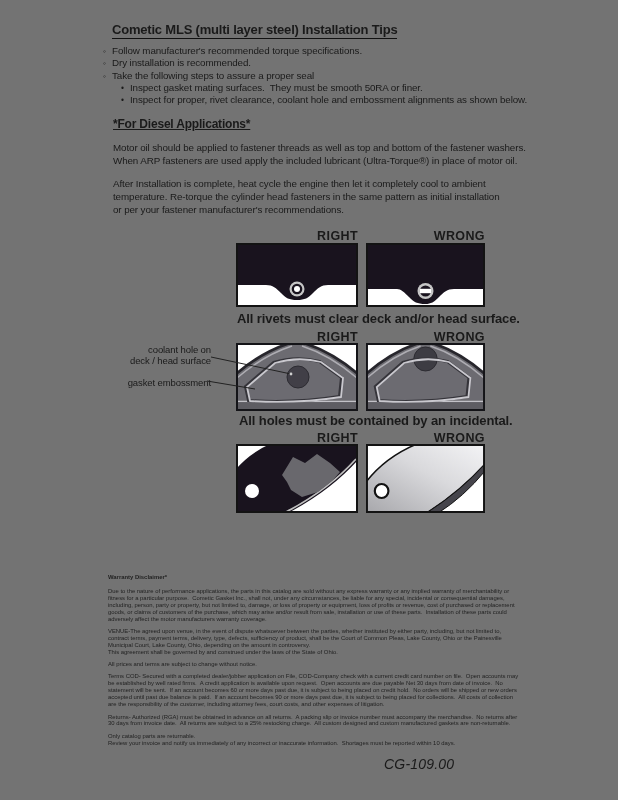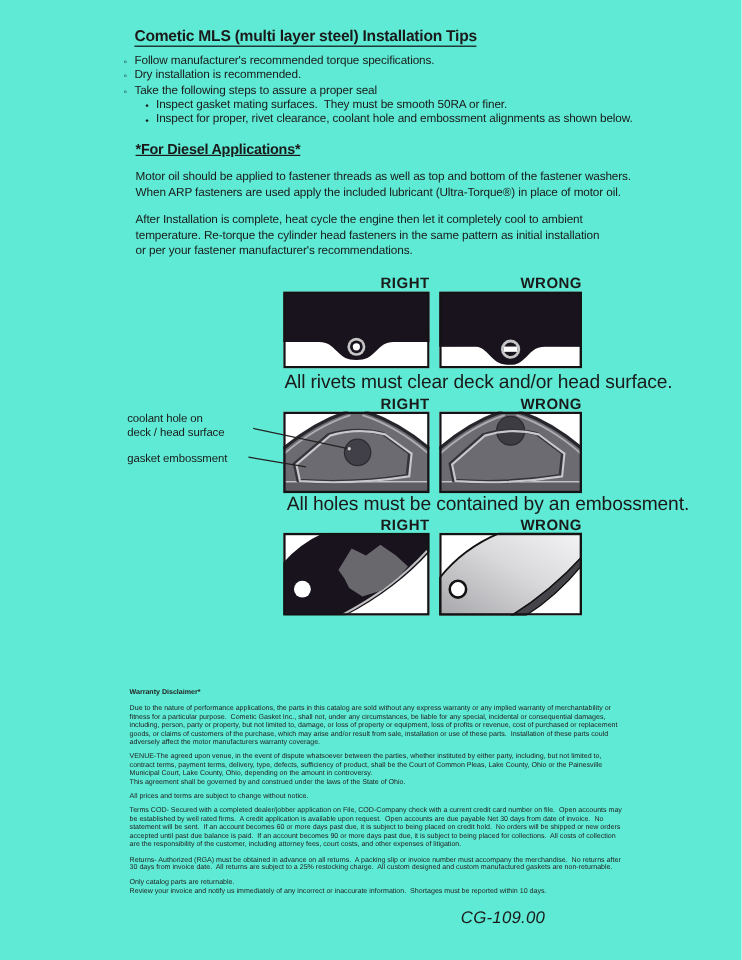--- a/index.html
+++ b/index.html
@@ -1,35 +1,35 @@
 <!DOCTYPE html>
 <html><head>
 <meta charset="utf-8">
 <style>
   * { margin:0; padding:0; box-sizing:border-box; }
   html,body { background:#ffffff; }
   .page {
-    position:relative; width:618px; height:800px; background:#5eead4;
+    position:relative; width:618px; height:800px; background:#737373;
     font-family:"Liberation Sans", sans-serif; color:#1a1a1a; overflow:hidden;
   }
   .abs { position:absolute; }
   .page-title {
     left:112px; top:22px; font-size:13px; font-weight:bold; letter-spacing:-0.2px;
     border-bottom:1.5px solid #111; padding-bottom:1px; display:inline-block;
   }
   .tips { left:103px; top:45px; width:470px; font-size:9.8px; line-height:12.3px; letter-spacing:-0.1px; }
   .tip-row { display:flex; white-space:pre-wrap; }
   .tip-row.sub { margin-left:18px; }
   .marker { width:9px; flex:0 0 9px; font-size:8.5px; }
   .diesel { left:113px; top:118px; width:475px; font-size:9.8px; line-height:12.8px; letter-spacing:-0.1px; }
   .diesel h2 { font-size:12px; font-weight:bold; margin-bottom:5px; letter-spacing:-0.2px;text-decoration:underline; }
   .diesel p { margin-bottom:7px; white-space:pre-wrap;margin-top:11px; }
   .rw-label { font-size:12.5px; font-weight:bold; letter-spacing:0.4px; text-align:right; }
-  .caption { font-size:16px; font-weight:normal; letter-spacing:-0.1px; white-space:pre-wrap; line-height:12px; }
-  .side-label { font-size:9.5px; line-height:11px; white-space:pre-wrap; letter-spacing:-0.1px; }
+  .caption { font-size:13px; font-weight:bold; letter-spacing:-0.1px; white-space:pre-wrap; line-height:12px; }
+  .side-label { font-size:9.5px; line-height:11px; text-align:right; white-space:pre-wrap; letter-spacing:-0.1px; }
   .panel svg { display:block; }
   .fineprint { left:108px; top:574px; width:482px; font-size:5.9px; line-height:6.9px; color:#222; }
   .fineprint h3 { font-size:5.9px; font-weight:bold; margin-bottom:7px; }
   .fineprint p { margin-bottom:5.5px; white-space:pre-wrap; }
   .page-code { left:384px; top:756px; font-size:14px; letter-spacing:0.2px;font-style:italic; }
 </style>
 </head>
 <body>
 
 <div class="page">
@@ -155,21 +155,21 @@
       <rect x="1" y="1" width="120" height="66" fill="none" stroke="#141418" stroke-width="2"></rect>
     </svg>
   </div>
 
   <svg class="abs" style="left:205px;top:350px" width="100" height="45">
     <line x1="6" y1="7" x2="86" y2="24" stroke="#222" stroke-width="1"></line>
     <circle cx="86" cy="24" r="1.4" fill="#d0d0d0"></circle>
     <line x1="2" y1="31" x2="50" y2="39" stroke="#222" stroke-width="1"></line>
   </svg>
 
-  <div class="abs caption" style="left:239px;top:415px">All holes must be contained by an embossment.</div>
+  <div class="abs caption" style="left:239px;top:415px">All holes must be contained by an incidental.</div>
 
   <div class="abs rw-label" style="left:236px;top:431px;width:122px">RIGHT</div>
   <div class="abs rw-label" style="left:366px;top:431px;width:119px">WRONG</div>
 
   <div class="abs panel" style="left:236px;top:444px">
     <svg width="122" height="69" viewBox="0 0 122 69">
       <rect x="0" y="0" width="122" height="69" fill="#19131e"></rect>
       <path d="M0,0 H34 Q14,9 0,25 Z" fill="#ffffff"></path>
       <path d="M52,69 Q94,47 122,16 L122,69 Z" fill="#ffffff"></path>
       <path d="M50,68 Q92,46 120,15" fill="none" stroke="#bfbfbf" stroke-width="1.8"></path>

